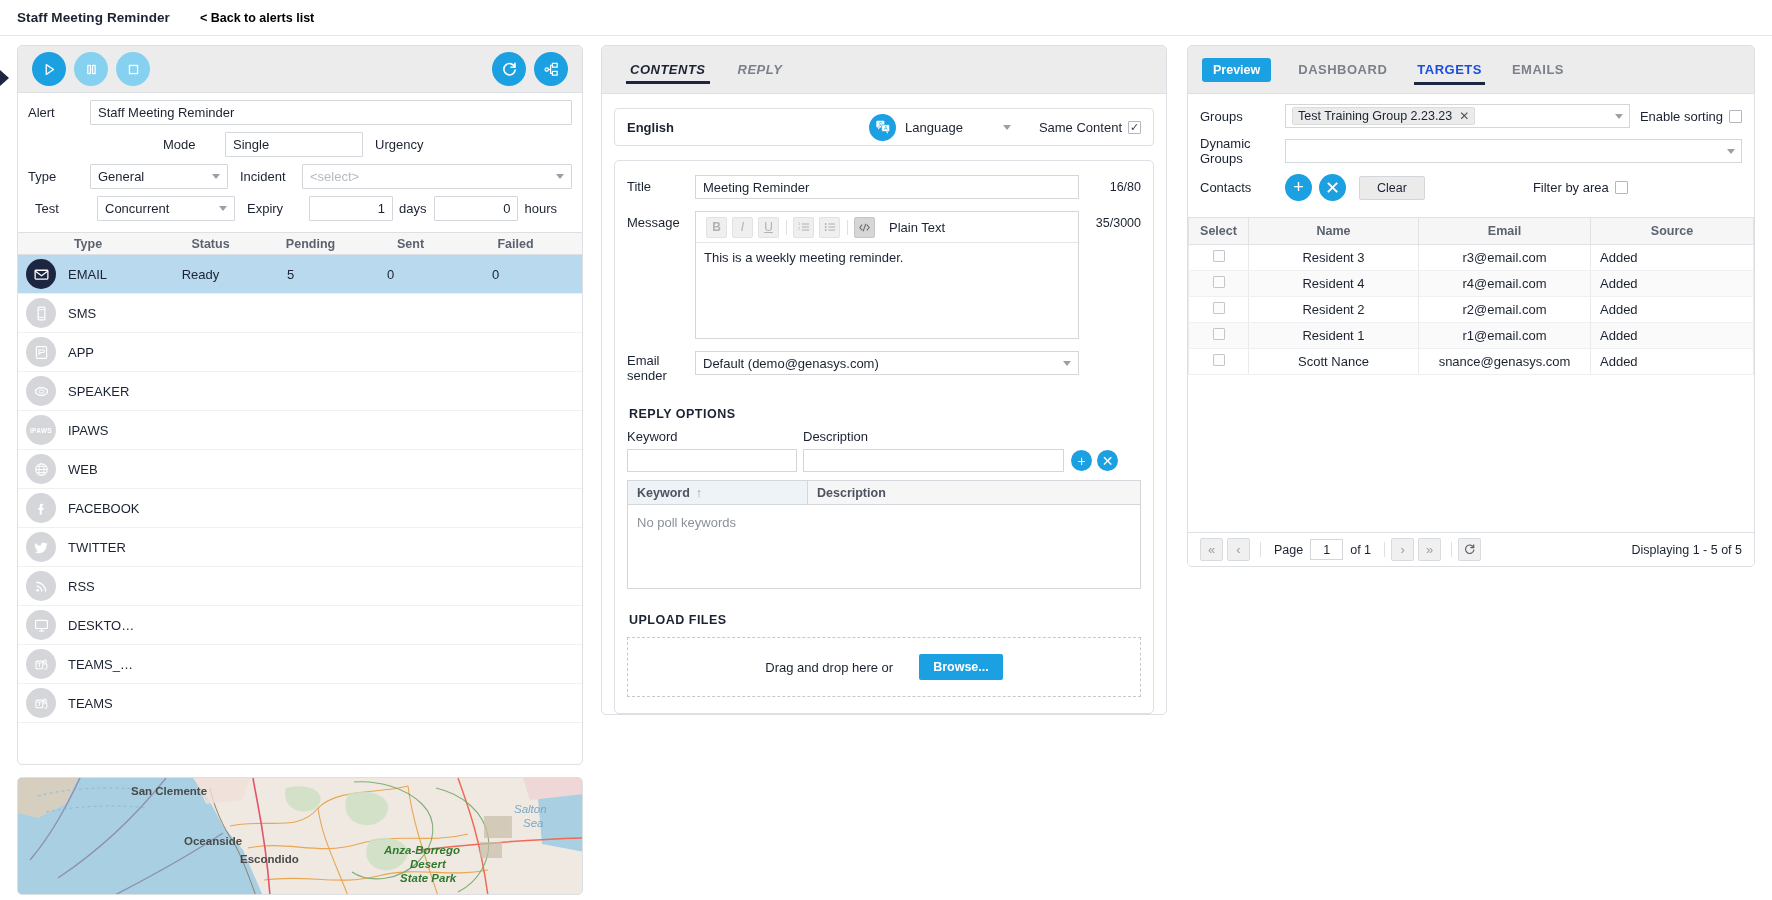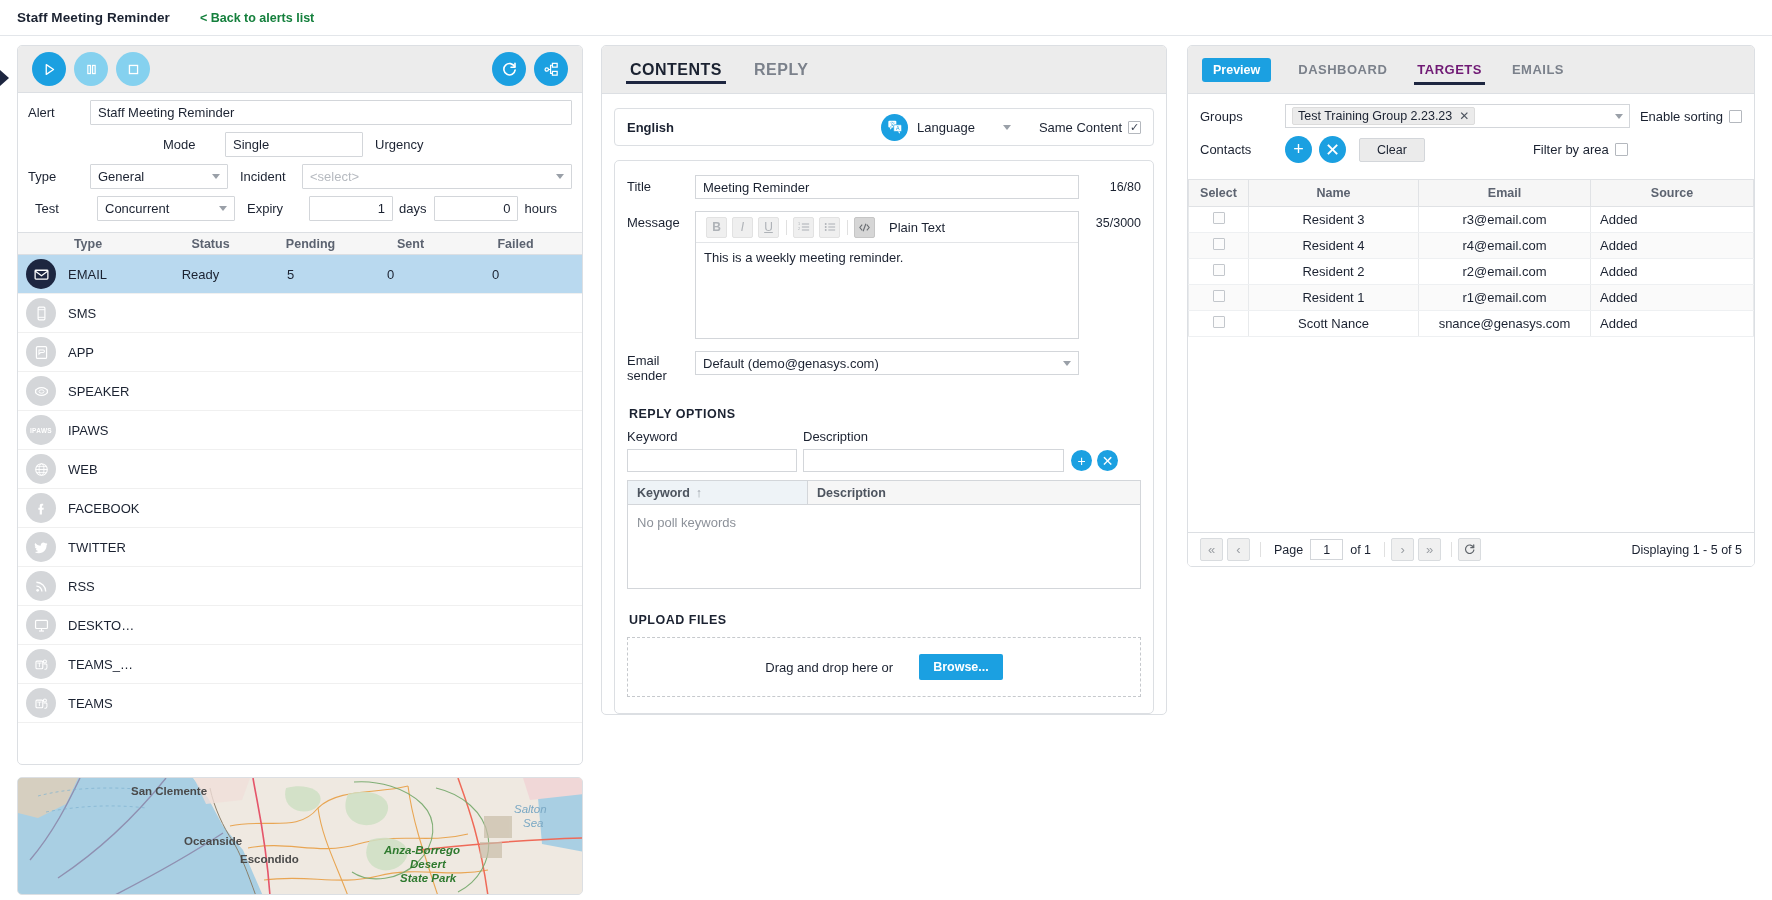--- a/index.html
+++ b/index.html
@@ -18,21 +18,21 @@
   .topbar {
     position: absolute; left: 0; top: 0; width: 1772px; height: 36px;
     background: #fff;
     border-bottom: 1px solid #e3e6ea;
     display: flex; align-items: center; padding-left: 17px;
   }
   .topbar .title {
     font-size: 13.5px; font-weight: bold; color: #1b2231; letter-spacing: .1px;
   }
   .topbar .backlink {
-    margin-left: 30px; font-size: 12.5px; color: #15803d; font-weight: bold;
+    margin-left: 30px; font-size: 12.5px; color: #000000; font-weight: bold;
     cursor: pointer;
   }
 
   
   .card {
     background: #fff;
     border: 1px solid #dcdfe3;
     border-radius: 5px;
   }
 
@@ -118,41 +118,42 @@
 
   
   .midpanel { position: absolute; left: 601px; top: 45px; width: 566px; }
   .tabbar {
     height: 48px; background: #ececec; display: flex; align-items: stretch;
     border-top-left-radius: 4px; border-top-right-radius: 4px;
     border-bottom: 1px solid #dcdfe3;
   }
   .tab {
     display: flex; align-items: center; padding: 0 4px;
-    margin-left: 24px; font-size: 16px; font-weight: bold;
+    margin-left: 24px; font-size: 13px; font-weight: bold;
     letter-spacing: .5px; color: #7b818b; cursor: pointer;
     position: relative;
+    font-style: italic;
   }
   .tab.active { color: #1b2231; }
   .tab.active::after {
     content: ""; position: absolute; left: 0; right: 0; bottom: 9px;
     height: 3px; background: #1d2640;
   }
   .lang-card {
     margin: 14px 12px 0 12px; height: 38px;
     display: flex; align-items: center; padding: 0 12px;
     border: 1px solid #dcdfe3; border-radius: 4px;
   }
   .lang-name { font-size: 13px; font-weight: bold; color: #1b2231; }
   .lang-icon {
     width: 27px; height: 27px; border-radius: 50%; background: #1ba0e1;
     display: flex; align-items: center; justify-content: center;
     margin-right: 9px;
   }
-  .lang-text { font-size: 13px; margin-right: 28px; }
+  .lang-text { font-size: 13px; margin-right: 40px; }
   .chk {
     width: 13px; height: 13px; border: 1px solid #b4b8be; background: #fff;
     display: inline-flex; align-items: center; justify-content: center;
     font-size: 11px; color: #3a4151; margin-left: 6px; border-radius: 1px;
   }
   .same-content { display: flex; align-items: center; font-size: 13px; margin-left: 10px;}
 
   .content-card { margin: 14px 12px 0 12px; padding: 14px 12px 16px 12px; }
   .crow { display: flex; margin-bottom: 12px; }
   .clabel { width: 68px; font-size: 13px; padding-top: 4px; line-height: 15px; }
@@ -222,21 +223,21 @@
   }
   .pill {
     background: #1ba0e1; color: #fff; font-size: 12.5px; font-weight: bold;
     padding: 5px 11px; border-radius: 3px; cursor: pointer;
   }
   .rtab {
     margin-left: 24px; font-size: 13px; font-weight: bold; letter-spacing: .5px;
     color: #7b818b; cursor: pointer; position: relative; height: 48px;
     display: flex; align-items: center; padding: 4px 3px;
   }
-  .rtab.active { color: #701a75; }
+  .rtab.active { color: #1d4ed8; }
   .rtab.active::after {
     content: ""; position: absolute; left: 0; right: 0; bottom: 9px;
     height: 3px; background: #1d2640;
   }
   .tgt-form { padding: 10px 12px 8px 12px; }
   .tg-row { display: flex; align-items: center; margin-bottom: 8px; }
   .tg-label { width: 85px; font-size: 13px; }
   .tg-sel {
     height: 24px; border: 1px solid #d3d6da; background: #fff;
     display: flex; align-items: center; padding: 0 6px; font-size: 13px;
@@ -750,20 +751,27 @@
             <span class="x">✕</span>
           </span>
           <span class="caret"></span>
         </div>
         <div class="tg-right">
           <span>Enable sorting</span>
           <span class="chk"></span>
         </div>
       </div>
 
+      <div class="tg-row">
+        <span class="tg-label">Dynamic Groups</span>
+        <div class="tg-sel" style="flex:1">
+          <span></span>
+          <span class="caret"></span>
+        </div>
+      </div>
 
       <div class="tg-row" style="margin-top:4px">
         <span class="tg-label">Contacts</span>
         <div class="big-btn">+</div>
         <div class="big-btn">✕</div>
         <span class="clear-btn" style="margin-left:6px">Clear</span>
         <div class="tg-right" style="margin-left:108px">
           <span>Filter by area</span>
           <span class="chk"></span>
         </div>

